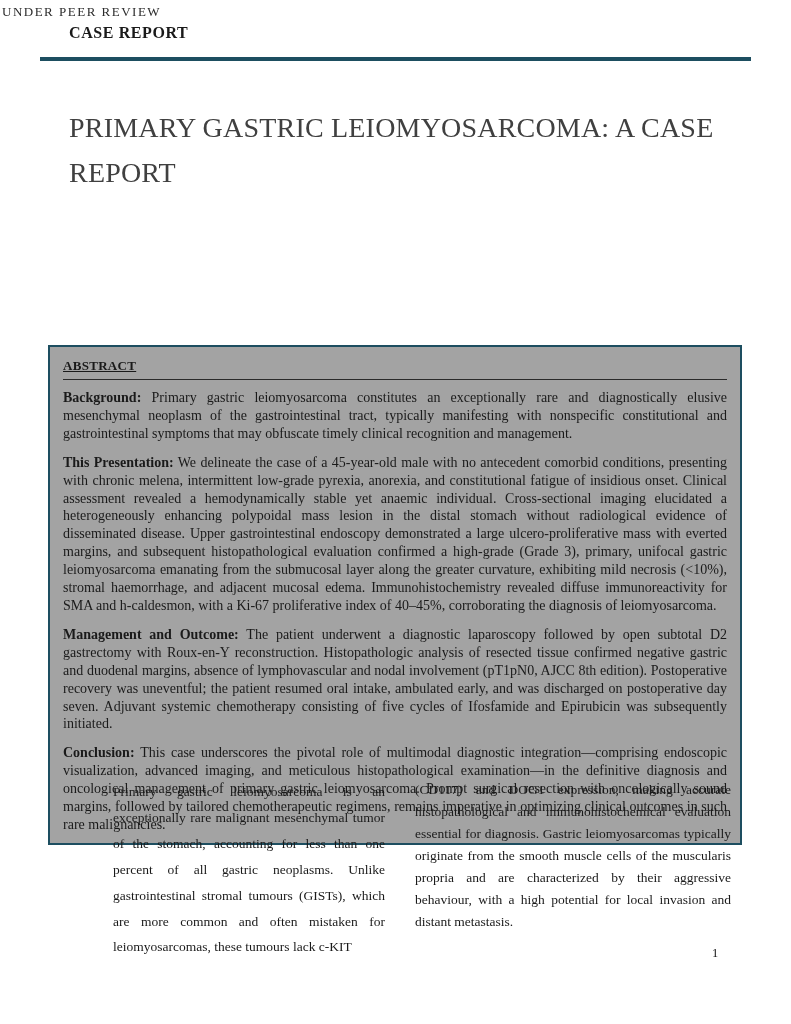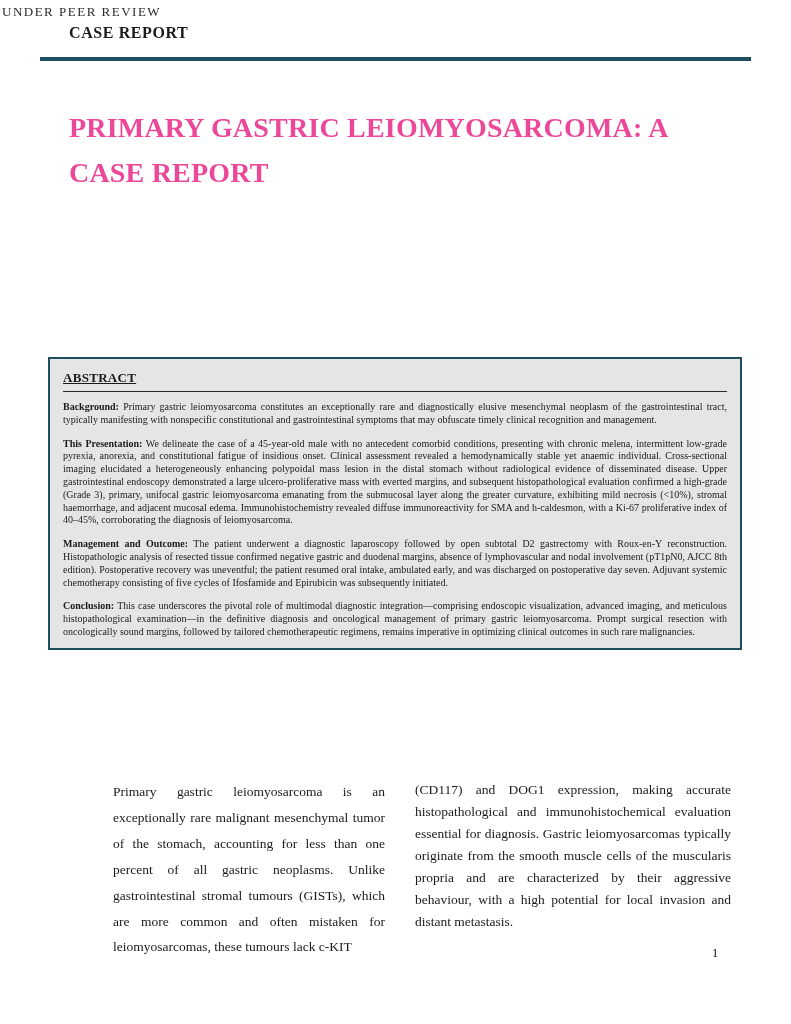--- a/index.html
+++ b/index.html
@@ -19,41 +19,40 @@
   .section-label {
     position: absolute; top: 24px; left: 69px;
     font-size: 16px; font-weight: bold; letter-spacing: 0.6px; text-align: center;
   }
   .top-rule {
     position: absolute; top: 57px; left: 40px;
     width: 711px; height: 4px; background: #1d4e60;
   }
   .doc-title {
     position: absolute; top: 86px; left: 69px; width: 648px;
-    font-size: 28px; font-weight: bold; line-height: 1.62;
-    letter-spacing: 0.2px; color: #ec4899;
+    font-size: 28px; font-weight: normal; line-height: 1.62;
+    letter-spacing: 0.2px; color: #404040;
   }
   .abstract-box {
     position: absolute; top: 345px; left: 48px; width: 694px;
     box-sizing: border-box;
     border: 2.5px solid #1d4e60;
     padding: 9px 13px 5px 13px;
-    background: #e5e5e5;
-    margin-top: 12px;
+    background: #a3a3a3;
   }
   .abs-head-row {
     border-bottom: 1.5px solid #2a2a2a;
     padding-bottom: 5px; margin-bottom: 9px;
   }
   .abs-head {
     font-size: 13px; font-weight: bold;
     text-decoration: underline; letter-spacing: 0.3px;
   }
   .abs-para {
-    font-size: 10px; line-height: 1.28;
+    font-size: 14px; line-height: 1.28;
     text-align: justify; margin: 0 0 11px 0;
   }
   .abs-para b { font-weight: bold; }
   .abs-para:last-child { margin-bottom: 4px; }
   .columns {
     position: absolute; top: 779px; left: 69px; width: 662px;
     display: flex; gap: 30px;
   }
   .col { width: 316px; box-sizing: border-box; }
   .intro-heading {

